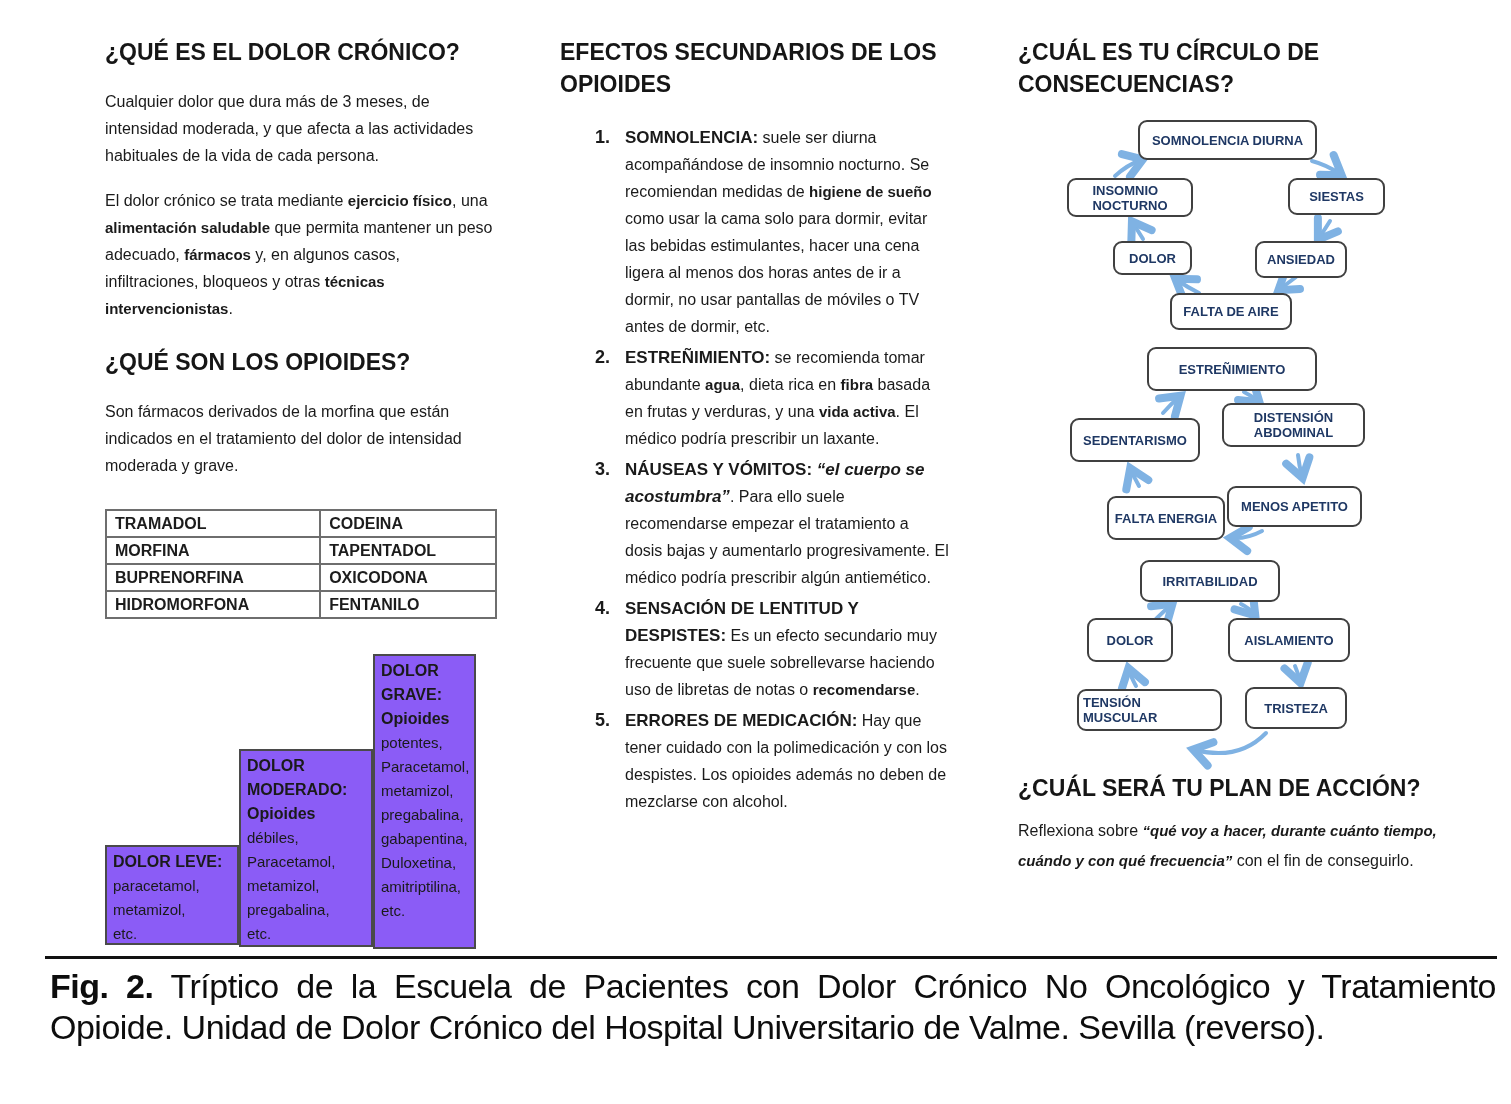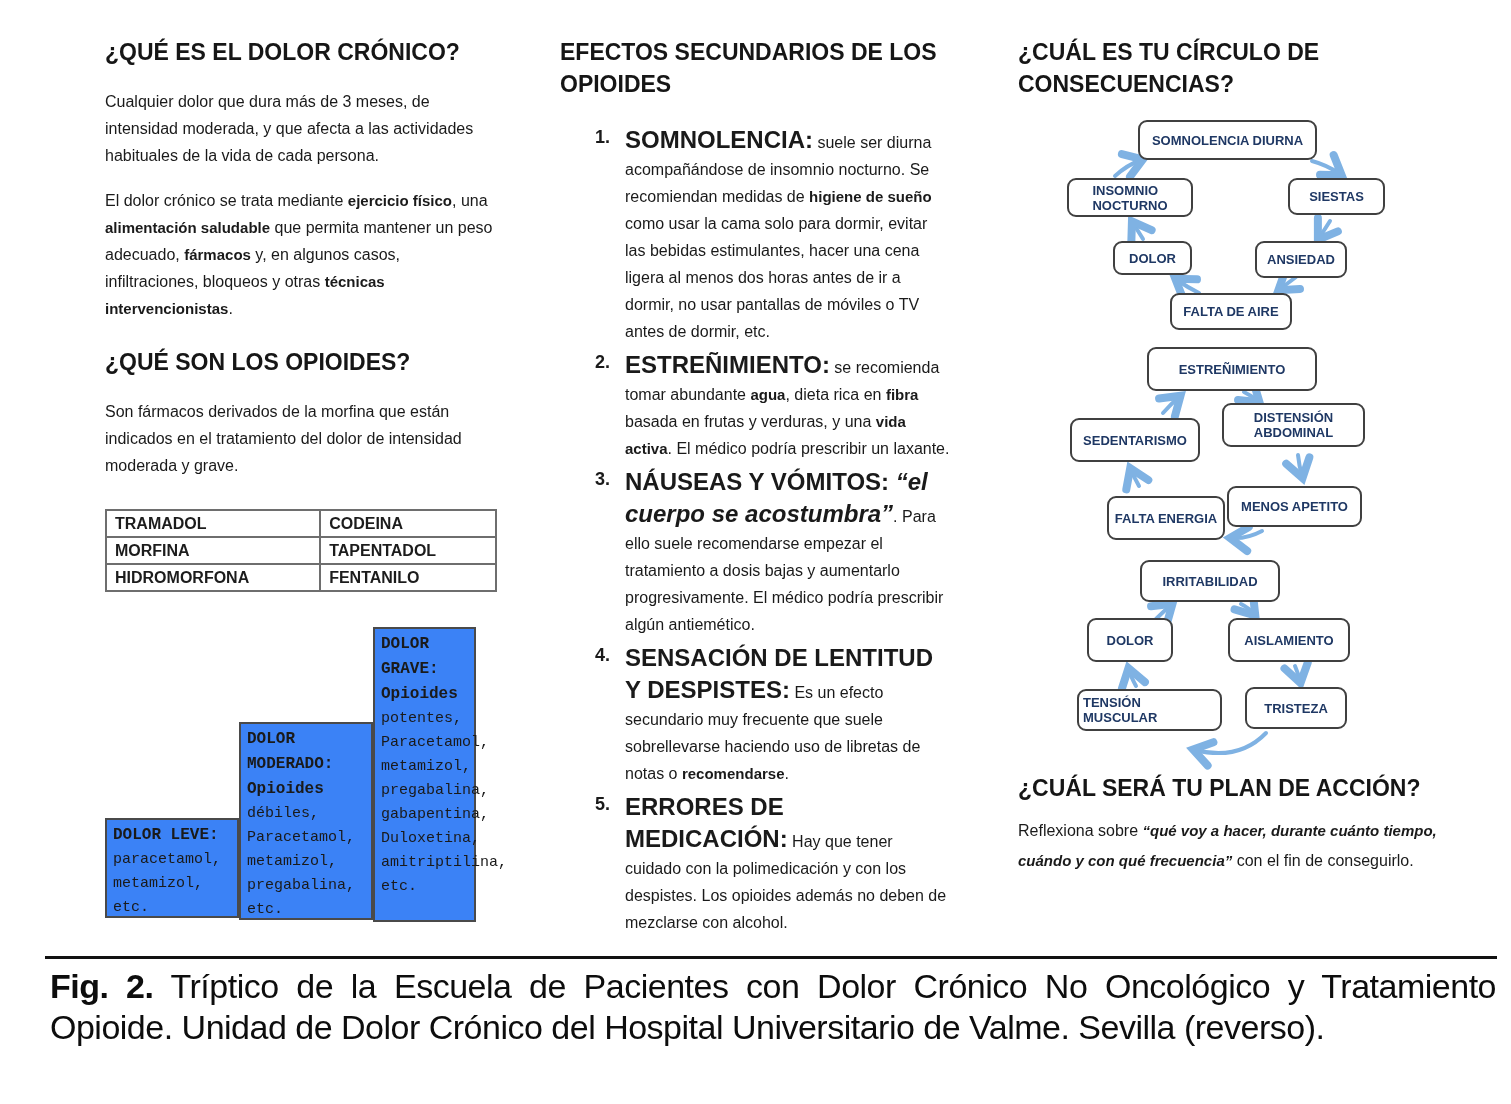--- a/index.html
+++ b/index.html
@@ -14,29 +14,29 @@
   .col1{left:105px;width:392px;}
   .col2{left:560px;width:418px;}
   .col3{left:1018px;width:460px;}
   .sec-title{font-weight:bold;font-size:23px;line-height:32px;margin:0 0 20px 0;color:#161616;}
   .col2 .sec-title{max-width:400px;margin-bottom:24px;}
   .col3 .sec-title{max-width:330px;}
   .para{font-size:16px;line-height:27px;margin:0 0 18px 0;}
   .para .b,.b{font-weight:bold;}
   .i{font-style:italic;}
   .big{font-weight:bold;font-size:15px;line-height:1.3;}
-  .hd{font-weight:bold;font-size:24px;line-height:1.3;}
+  .hd{font-weight:bold;font-size:17px;line-height:1.3;}
   
   .opioid-table{border-collapse:collapse;width:392px;margin-top:30px;}
   .opioid-table td{border:2px solid var(--table-border);font-weight:bold;font-size:16px;
     padding:1px 8px;height:23px;color:#1c1c1c;}
   
   .ladder{position:relative;height:300px;margin-top:31px;}
-  .ladder-box{position:absolute;border:2px solid #4a4a4a;background:#3b82f6;
-    font-size:15px;line-height:24px;white-space:pre-line;padding:3px 6px;box-sizing:border-box;font-family:Liberation Mono, monospace;}
+  .ladder-box{position:absolute;border:2px solid #4a4a4a;background:#8b5cf6;
+    font-size:15px;line-height:24px;white-space:pre-line;padding:3px 6px;box-sizing:border-box;}
   .ladder-box .b{font-size:16px;}
   .ladder-leve{left:0;bottom:5px;width:134px;height:100px;}
   .ladder-moderado{left:134px;bottom:3px;width:134px;height:198px;}
   .ladder-grave{left:268px;bottom:1px;width:103px;height:295px;}
   
   .fx-item{display:flex;margin:0 0 4px 35px;}
   .fx-num{flex:0 0 30px;font-weight:bold;font-size:18px;line-height:27px;}
   .fx-body{flex:1;font-size:16px;line-height:27px;padding-right:28px;}
   
   .flowchart{position:absolute;left:1015px;top:115px;width:460px;height:655px;}
@@ -68,20 +68,24 @@
     <p class="para"><span>Son fármacos derivados de la morfina que están indicados en el tratamiento del dolor de intensidad moderada y grave.</span></p>
     <table class="opioid-table">
       <tbody>
           <tr>
             <td>TRAMADOL</td>
             <td>CODEINA</td>
           </tr>
           <tr>
             <td>MORFINA</td>
             <td>TAPENTADOL</td>
+          </tr>
+          <tr>
+            <td>BUPRENORFINA</td>
+            <td>OXICODONA</td>
           </tr>
           <tr>
             <td>HIDROMORFONA</td>
             <td>FENTANILO</td>
           </tr>
         </tbody>
     </table>
     <div class="ladder">
       <div class="ladder-box ladder-leve"><span class="b">DOLOR LEVE:
 </span><span>paracetamol,

